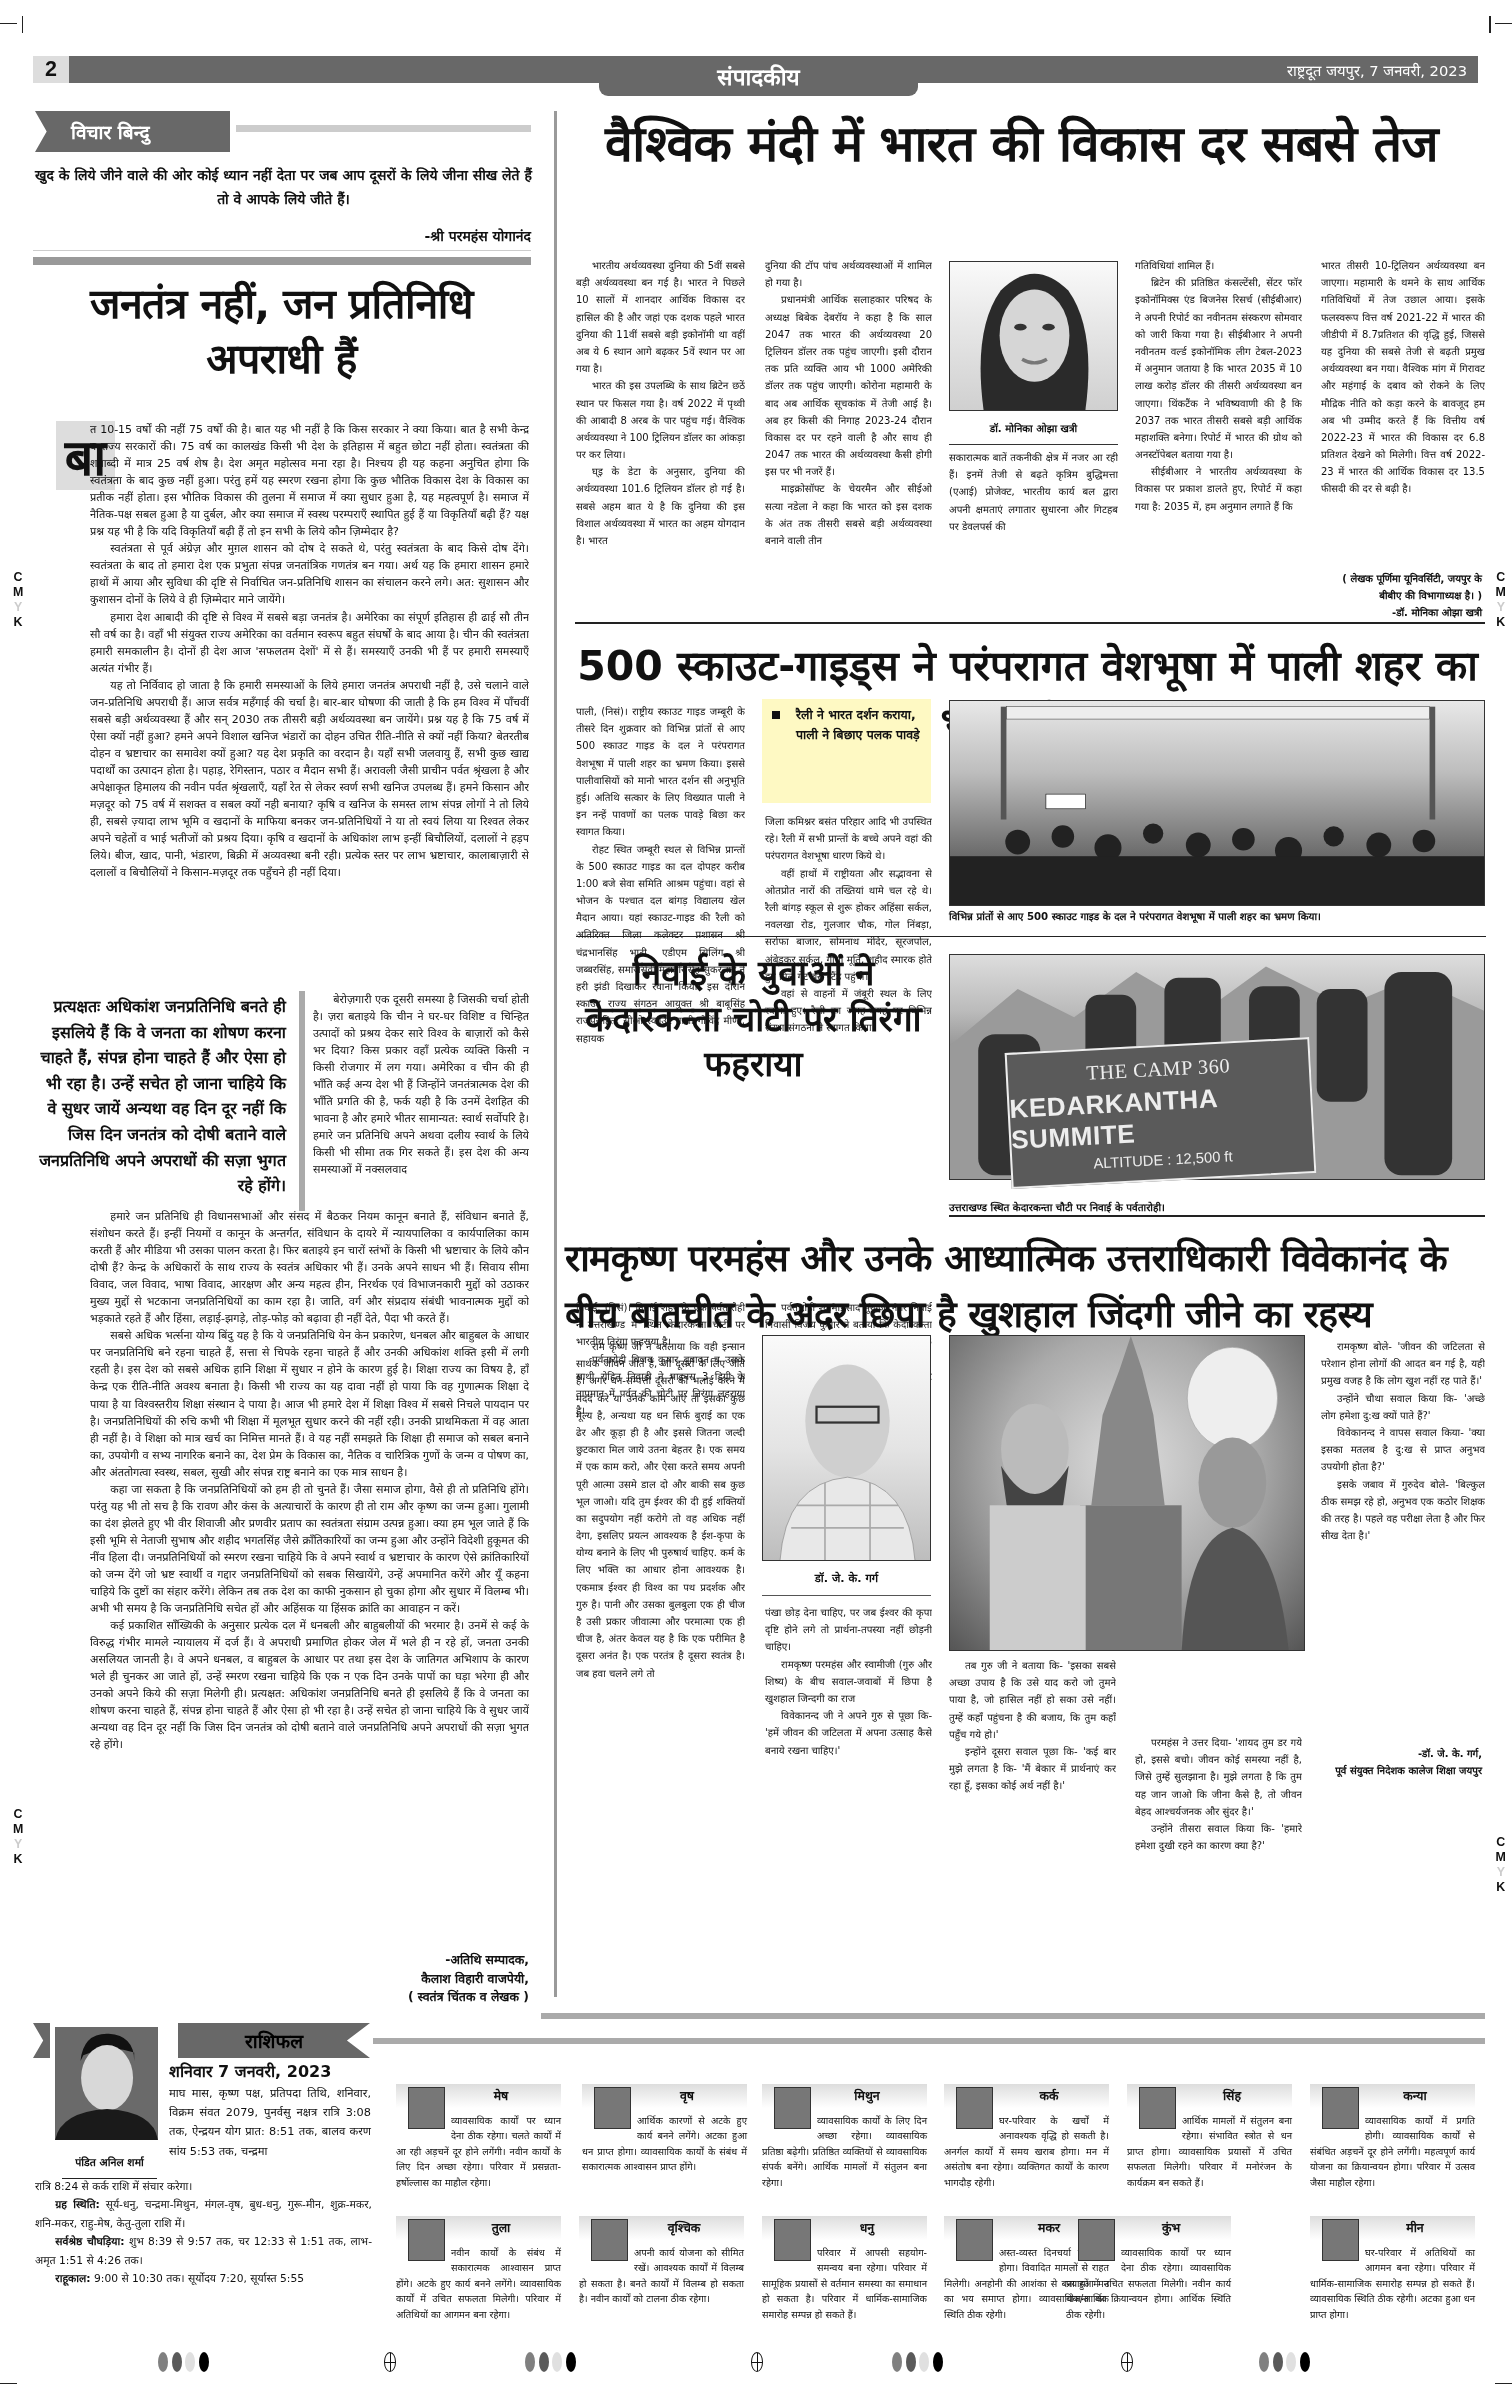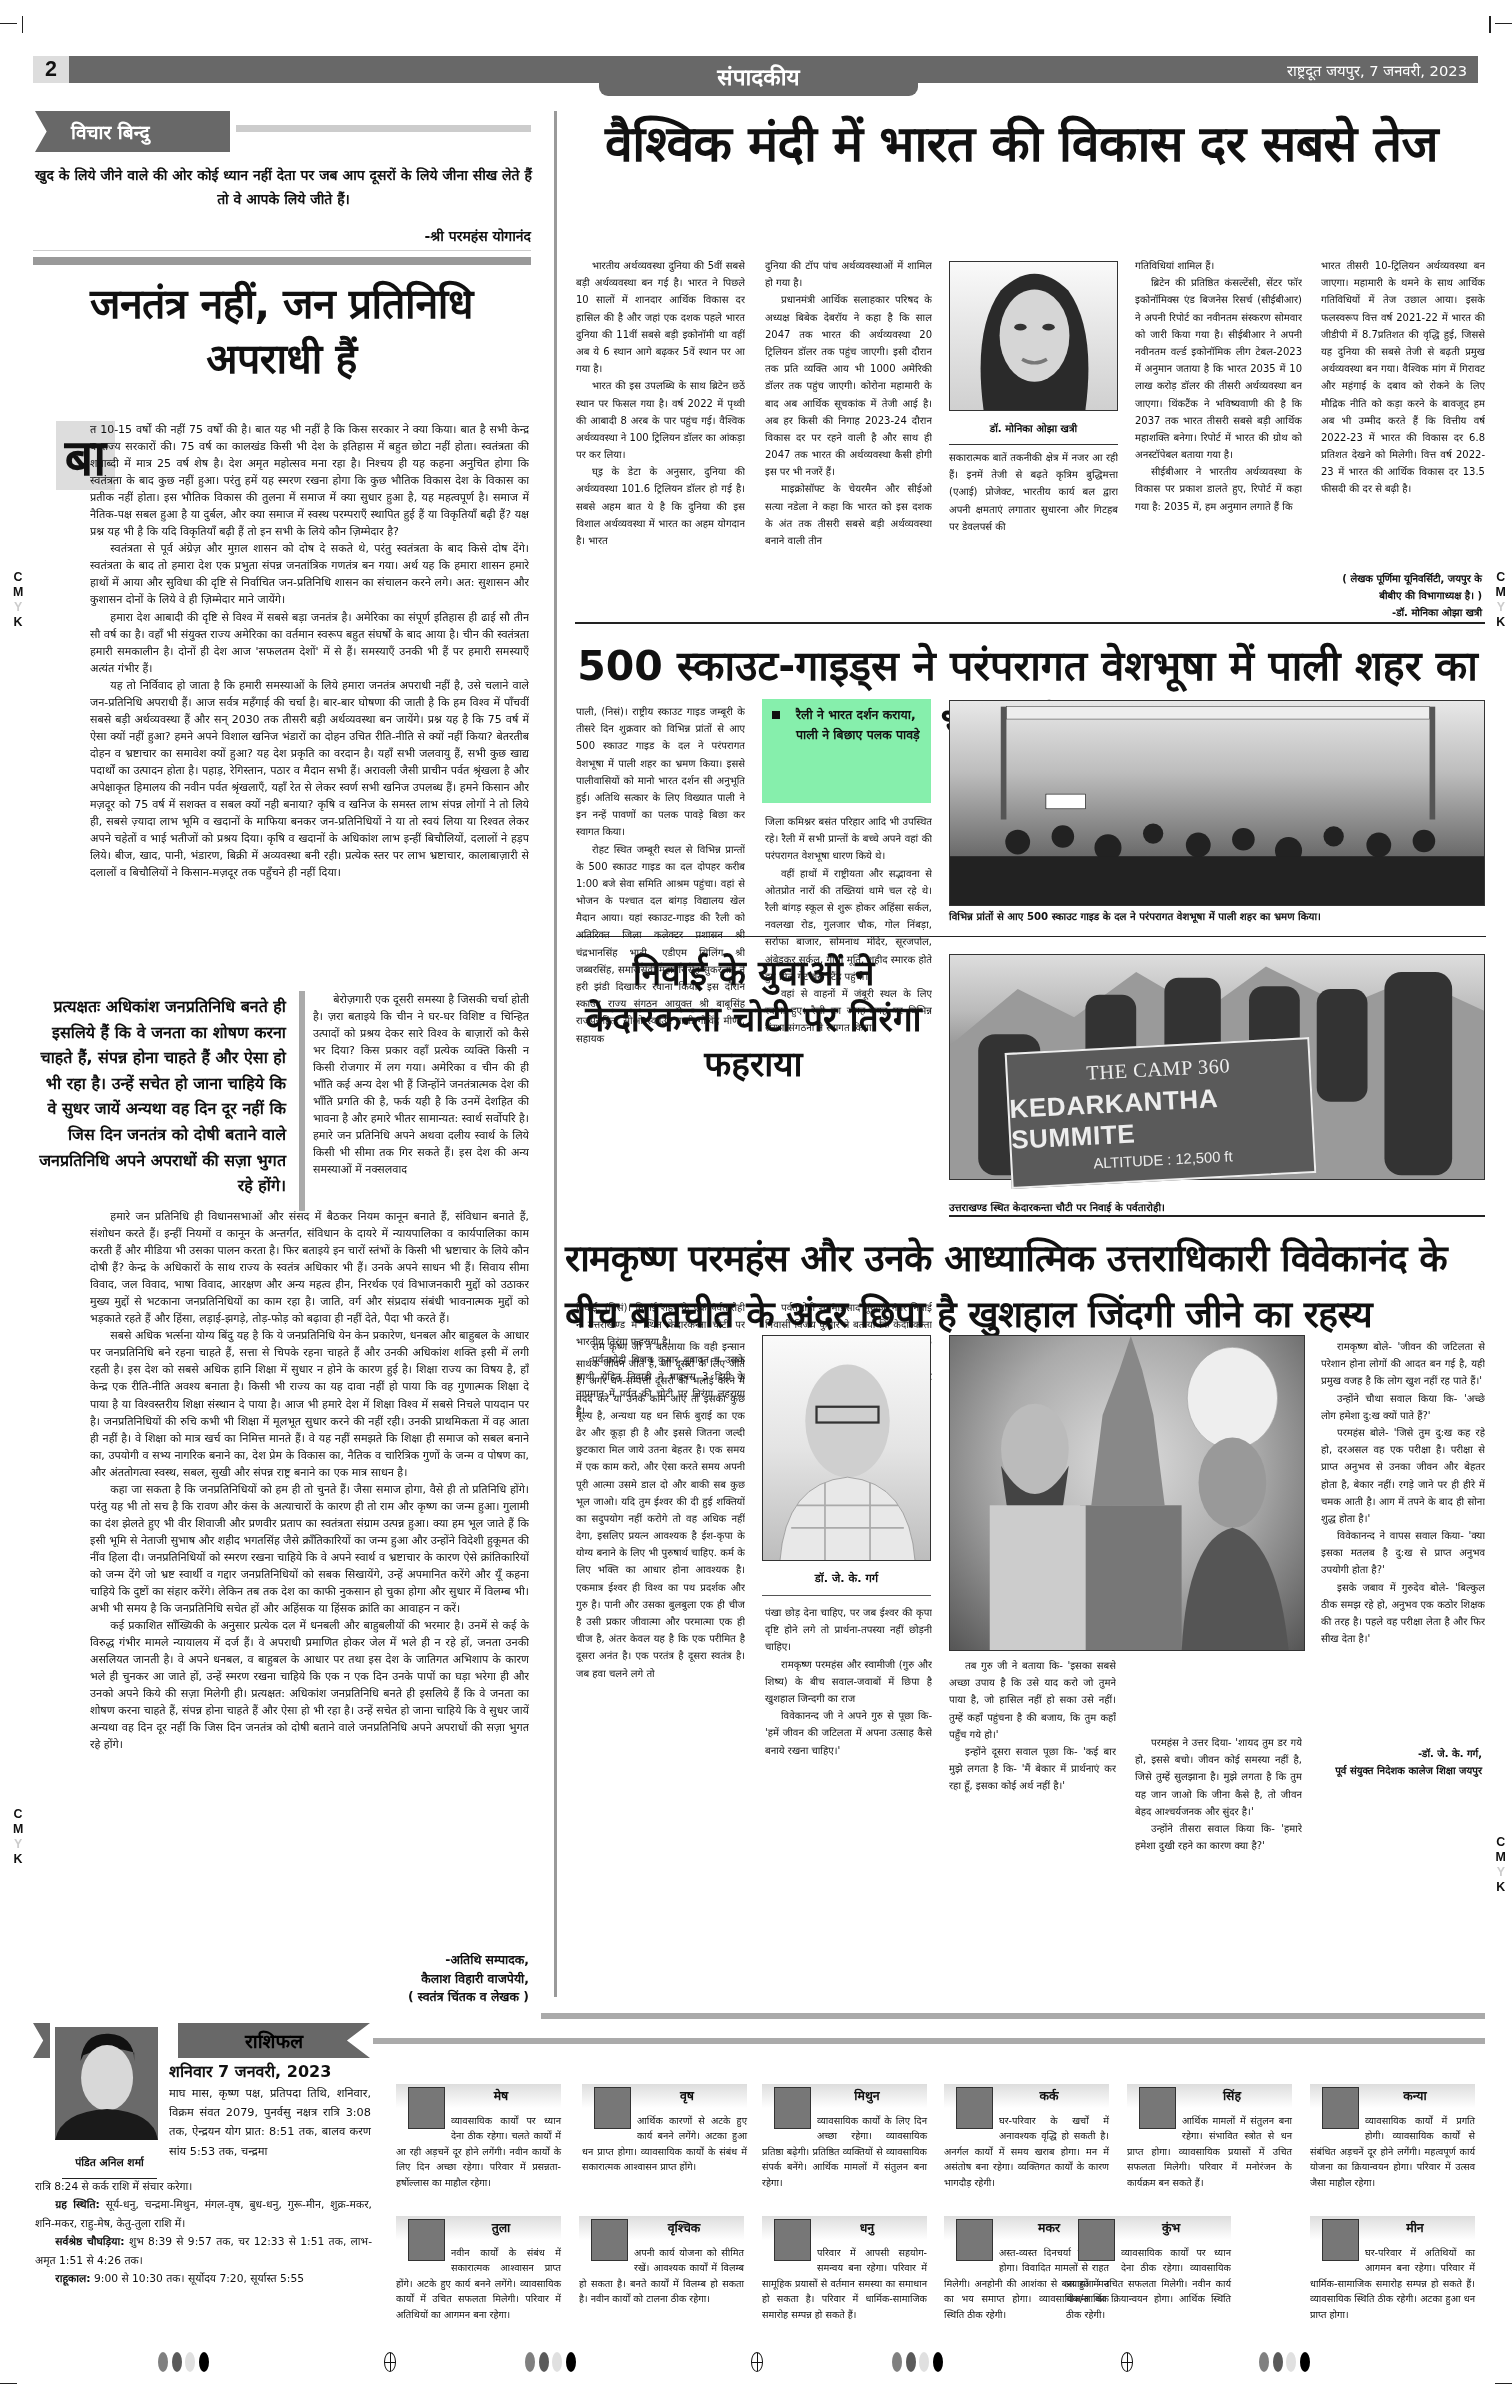--- a/index.html
+++ b/index.html
@@ -44,21 +44,21 @@
 #eco-cap{left:949px;top:412px;width:169px;text-align:center;font:bold 10.2px "DejaVu Sans",sans-serif;padding:9px 0;border-bottom:1.1px solid #333}
 #eco-c3b{left:949px;top:449px;width:169px;height:169px;overflow:hidden}
 #eco-c4{left:1135px;top:257px;width:167px;height:361px;overflow:hidden}
 #eco-c5{left:1321px;top:257px;width:164px;height:361px;overflow:hidden}
 #eco-sign{left:1321px;top:570px;width:161px;text-align:right;font:bold 10px/1.72 "DejaVu Sans",sans-serif}
 #hr1{left:575px;top:622px;width:910px;height:1.7px;background:#222}
 
 #sc-head{left:570px;top:638px;width:915px;text-align:center;font:bold 41px/1.4 "DejaVu Sans",sans-serif}
 #sc-c1{left:576px;top:703px;width:169px;height:407px;overflow:hidden}
 #sc-c1 p:first-child{text-indent:0}
-#sc-box{left:762px;top:699px;width:169px;height:104px;background:#86efac;font:bold 12.4px/1.65 "DejaVu Sans",sans-serif;padding:5.6px 9px 0 34px}
+#sc-box{left:762px;top:699px;width:169px;height:104px;background:#fef9c3;font:bold 12.4px/1.65 "DejaVu Sans",sans-serif;padding:5.6px 9px 0 34px}
 #sc-sq{left:772px;top:711px;width:8px;height:8px;background:#111}
 #sc-c2{left:765px;top:813px;width:167px;height:299px;overflow:hidden}
 #sc-photo{left:949px;top:700px;width:536px;height:206px;border:1.1px solid #333;overflow:hidden;background:linear-gradient(180deg,#e8e8e8 0%,#bdbdbd 35%,#8a8a8a 60%,#3a3a3a 100%)}
 #sc-cap{left:949px;top:909px;width:542px;font:bold 10.2px "DejaVu Sans",sans-serif}
 #hr2{left:576px;top:936px;width:910px;height:1.1px;background:#222}
 
 #nv-head{left:570px;top:951px;width:367px;text-align:center;font:bold 35px/1.3 "DejaVu Sans",sans-serif}
 #nv-c1{left:576px;top:1299px;width:169px;height:254px;overflow:hidden}
 #nv-c1 p:first-child{text-indent:0}
 #nv-c2{left:765px;top:1299px;width:167px;height:254px;overflow:hidden}
@@ -296,21 +296,20 @@
   <p>तब गुरु जी ने बताया कि- 'इसका सबसे अच्छा उपाय है कि उसे याद करो जो तुमने पाया है, जो हासिल नहीं हो सका उसे नहीं। तुम्हें कहाँ पहुंचना है की बजाय, कि तुम कहाँ पहुँच गये हो।'</p>
   <p>इन्होंने दूसरा सवाल पूछा कि- 'कई बार मुझे लगता है कि- 'मैं बेकार में प्रार्थनाएं कर रहा हूँ, इसका कोई अर्थ नहीं है।'</p>
 </div>
 <div id="rk-c4" class="col">
   <p>परमहंस ने उत्तर दिया- 'शायद तुम डर गये हो, इससे बचो। जीवन कोई समस्या नहीं है, जिसे तुम्हें सुलझाना है। मुझे लगता है कि तुम यह जान जाओ कि जीना कैसे है, तो जीवन बेहद आश्चर्यजनक और सुंदर है।'</p>
   <p>उन्होंने तीसरा सवाल किया कि- 'हमारे हमेशा दुखी रहने का कारण क्या है?'</p>
 </div>
 <div id="rk-c5" class="col">
   <p>रामकृष्ण बोले- 'जीवन की जटिलता से परेशान होना लोगों की आदत बन गई है, यही प्रमुख वजह है कि लोग खुश नहीं रह पाते हैं।'</p>
   <p>उन्होंने चौथा सवाल किया कि- 'अच्छे लोग हमेशा दु:ख क्यों पाते हैं?'</p>
-  <p>परमहंस बोले- 'जिसे तुम दु:ख कह रहे हो, दरअसल वह एक परीक्षा है। परीक्षा से प्राप्त अनुभव से उनका जीवन और बेहतर होता है, बेकार नहीं। रगड़े जाने पर ही हीरे में चमक आती है। आग में तपने के बाद ही सोना शुद्ध होता है।'</p>
   <p>विवेकानन्द ने वापस सवाल किया- 'क्या इसका मतलब है दु:ख से प्राप्त अनुभव उपयोगी होता है?'</p>
   <p>इसके जबाव में गुरुदेव बोले- 'बिल्कुल ठीक समझ रहे हो, अनुभव एक कठोर शिक्षक की तरह है। पहले वह परीक्षा लेता है और फिर सीख देता है।'</p>
 </div>
 <div id="rk-sign" class="abs">
   <div>-डॉ. जे. के. गर्ग,</div>
   <div>पूर्व संयुक्त निदेशक कालेज शिक्षा जयपुर</div>
 </div>
 <div id="hr4" class="abs"></div>
 
 <div id="rf-panel" class="abs"></div>

